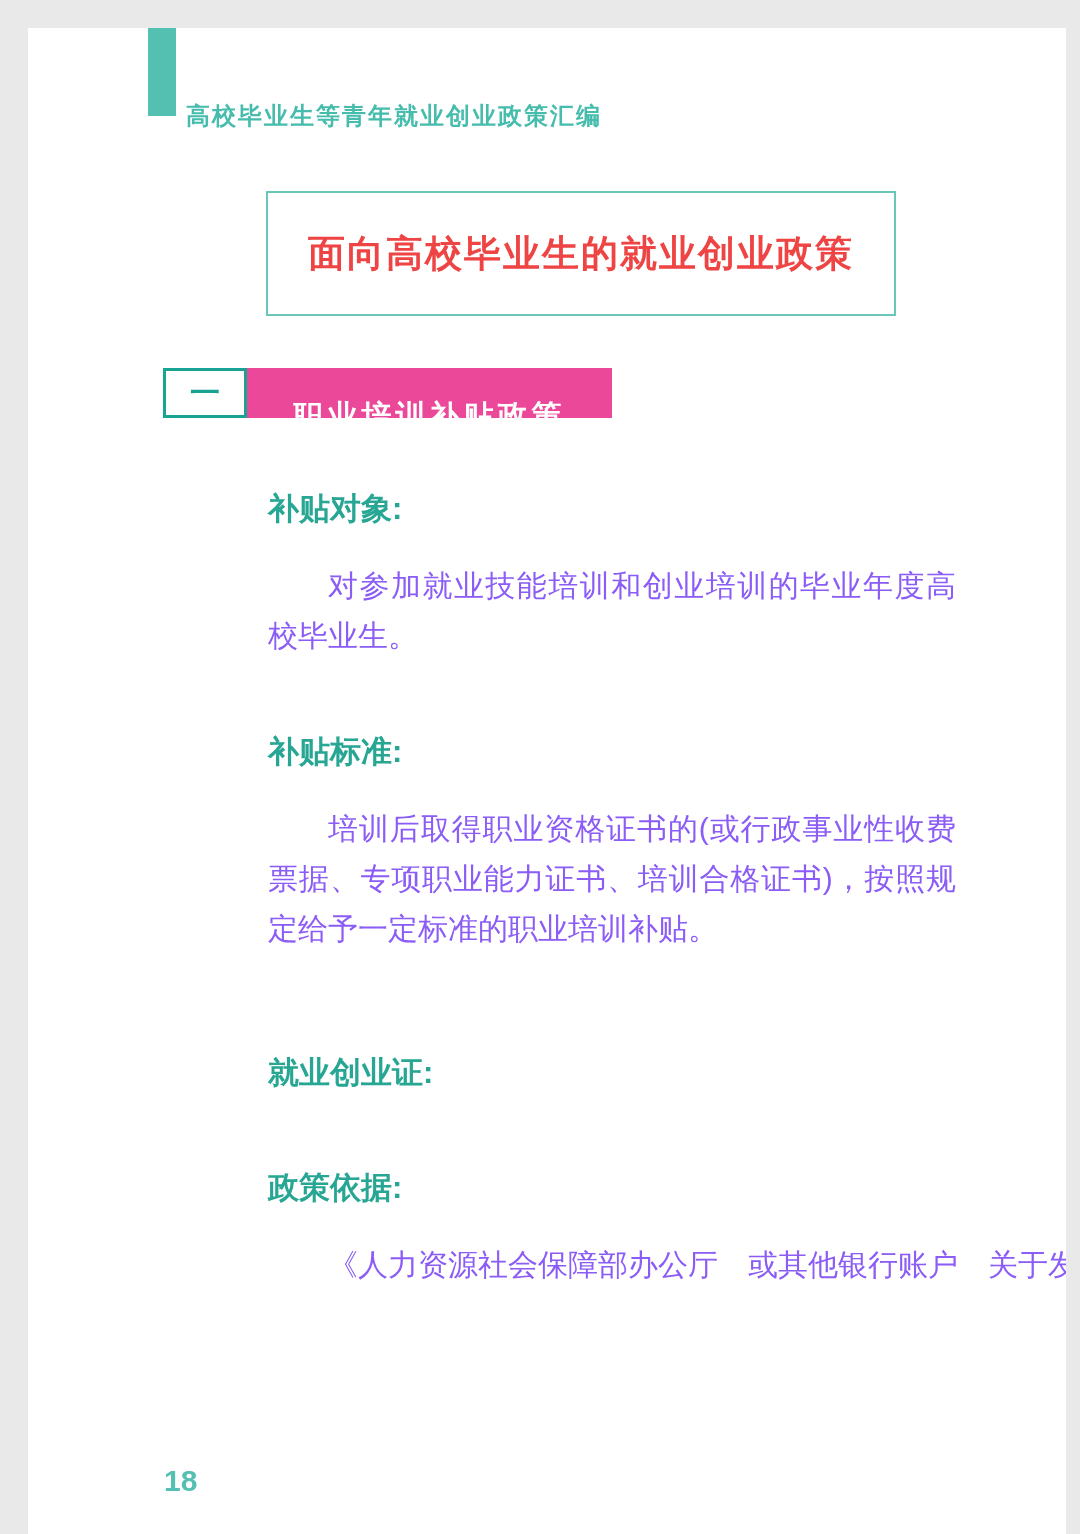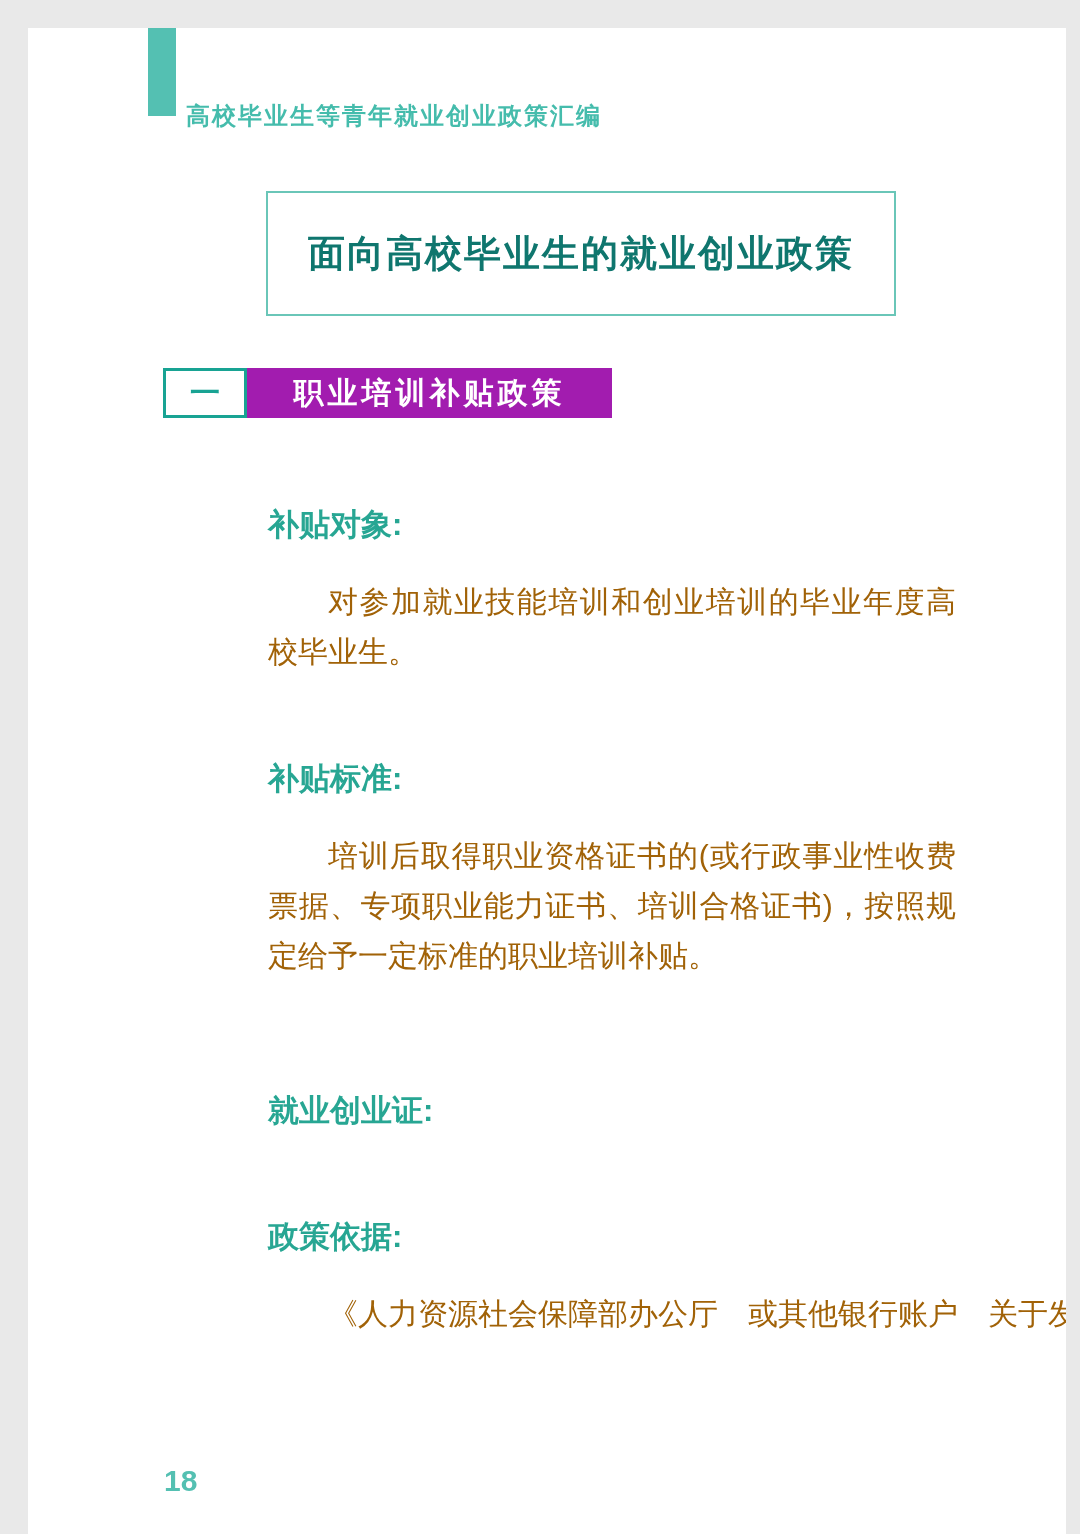--- a/index.html
+++ b/index.html
@@ -31,68 +31,68 @@
   .title-box {
     position:absolute; left:238px; top:163px;
     width:630px; height:125px;
     border:2px solid #6ac6b8;
     background:#ffffff;
     display:flex; align-items:center; justify-content:center;
   }
   .title-box .page-title {
     font-size:37px; font-weight:bold;
     letter-spacing:2px;
-    color:#0f766e;
+    color:#ef4444;
     white-space:nowrap;
   }
 
   
   .section-header {
     position:absolute; left:121px; top:326px;
     height:50px; display:flex; align-items:stretch;
   }
   .section-num-box {
     width:84px; height:50px;
     border:3px solid #18a393;
     background:#ffffff;
     display:flex; align-items:center; justify-content:center;
   }
   .section-num {
     font-size:30px; font-weight:bold; color:#18a393;
     line-height:1;
   }
   .section-title-bar {
     width:365px; height:50px;
-    background:#a21caf;
-    display:flex; align-items:center; justify-content:center;
+    background:#ec4899;
+    display:flex; align-items:flex-start; justify-content:center;
   }
   .section-title {
     font-size:30px; font-weight:bold; color:#ffffff;
     letter-spacing:4px; white-space:nowrap;
   }
 
   
   .content {
     position:absolute; left:198px; top:415px;
     width:772px;
     color:#3a3a3a;
   }
   .content h3 {
     font-size:31px; font-weight:bold;
     color:#27a693;
     line-height:48px;
-    margin-top:22px;
+    margin-top:11px;
   }
-  .content .sec:first-child h3 { margin-top:16px; }
+  .content .sec:first-child h3 { margin-top:0; }
   .content p {
     font-size:30px;
     line-height:50px;
     text-align:justify;
     text-indent:2em;
-    color:#a16207;
+    color:#8b5cf6;
   }
   .content .sec:last-child p { text-align:left; white-space:nowrap; }
 
   .page-number {
     position:absolute; left:122px; top:1422px;
     font-size:30px; font-weight:600;
     color:#54c0b2;
   }
 </style>
 </head>

